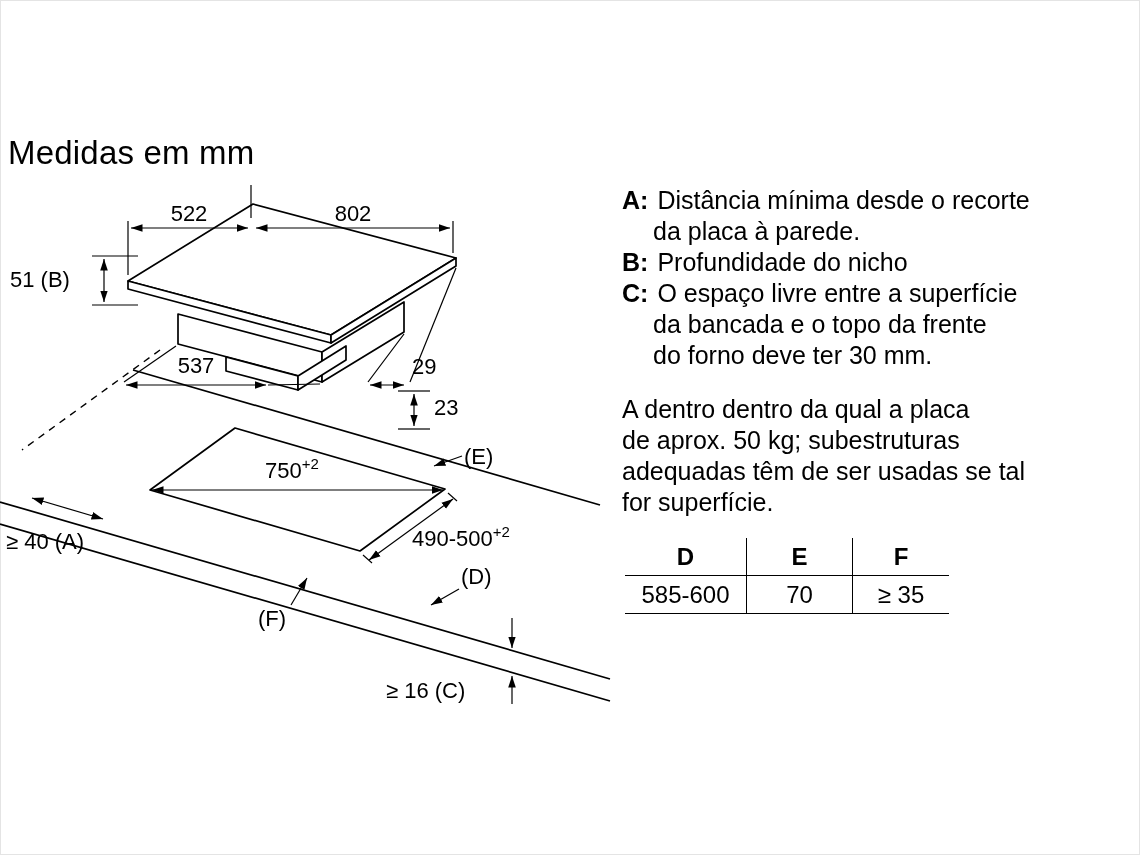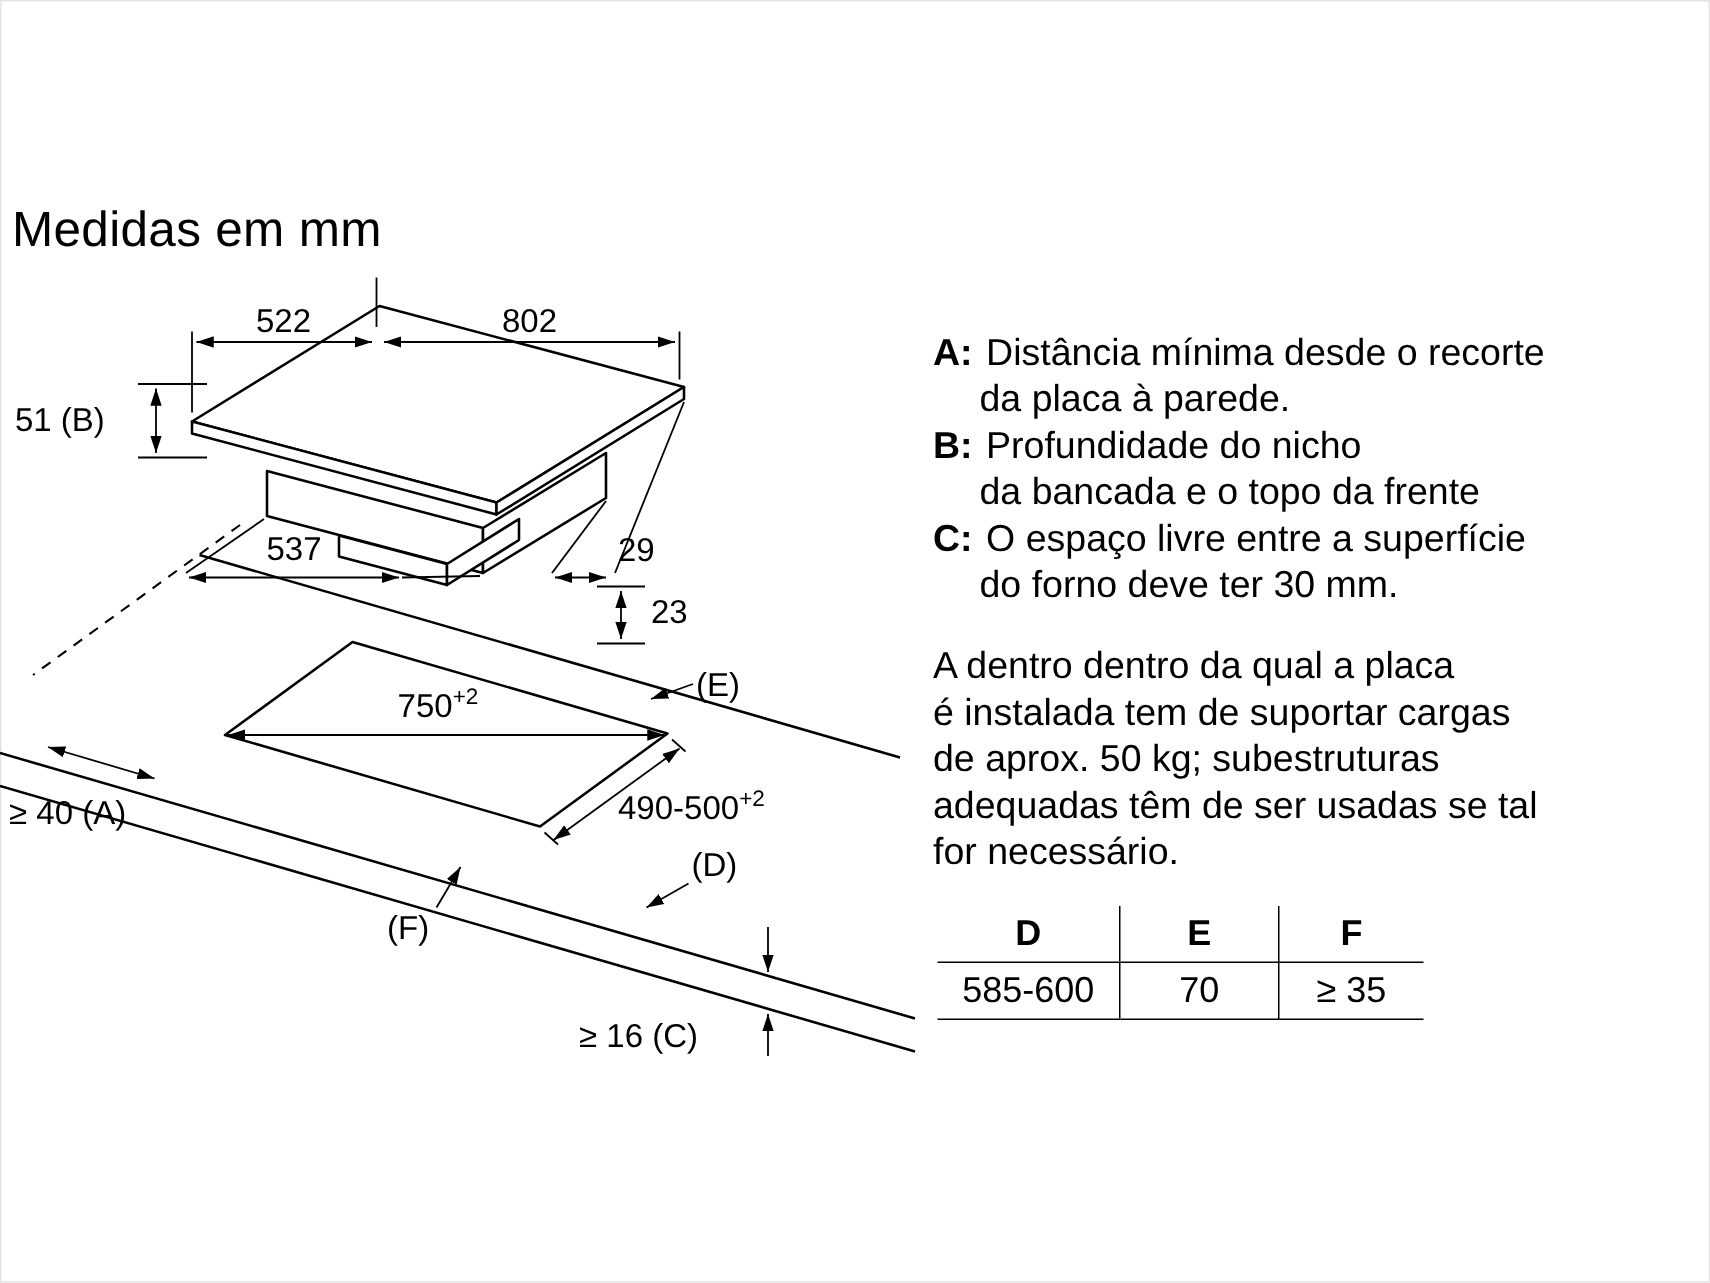--- a/index.html
+++ b/index.html
@@ -6,21 +6,21 @@
   body{
     width:1140px;height:855px;position:relative;overflow:hidden;
     background:#ffffff;color:#000;
     font-family:"Liberation Sans", sans-serif;
   }
   .frame{position:absolute;inset:0;border:1px solid #e4e4e4;pointer-events:none}
   #title{position:absolute;left:8px;top:134px;font-size:33px;letter-spacing:0.2px}
   svg{position:absolute;left:0;top:0}
   .dimtext{font-size:22px;fill:#000}
   .sup{font-size:15px}
-  .col{position:absolute;left:622px;top:220px;width:510px;font-size:25px;line-height:31px}
+  .col{position:absolute;left:622px;top:185px;width:510px;font-size:25px;line-height:31px}
   .def .l{display:block}
   .def .cont{padding-left:31px}
   .term{font-weight:bold}
   .sepc{font-weight:bold}
   .after-term{margin-right:9px}
   .note{margin-top:23px}
   table{border-collapse:collapse;margin:20px 0 0 3px;font-size:24px;text-align:center}
   th,td{height:37px;padding:0;vertical-align:middle}
   th{font-weight:bold}
   .c1{width:121px}.c2{width:105px}.c3{width:96px}
@@ -124,32 +124,31 @@
 
   <div class="legend">
     <div class="def">
       <span class="l"><span class="after-term"><span class="term">A</span><span class="sepc">:</span></span><span>Distância mínima desde o recorte</span></span>
       <span class="l cont">da placa à parede.</span>
     </div>
     <div class="def">
       <span class="l"><span class="after-term"><span class="term">B</span><span class="sepc">:</span></span><span>Profundidade do nicho</span></span>
     </div>
     <div class="def">
+      <span class="l"><span class="after-term"><span class="term">C</span><span class="sepc">:</span></span><span>O espaço livre entre a superfície</span></span>
       <span class="l cont">da bancada e o topo da frente</span>
-      <span class="l"><span class="after-term"><span class="term">C</span><span class="sepc">:</span></span><span>O espaço livre entre a superfície</span></span>
       <span class="l cont">do forno deve ter 30 mm.</span>
     </div>
   </div>
 
   <div class="note">
     <span class="l" style="display:block">A dentro dentro da qual a placa</span>
-    <span class="l" style="display:block">é instalada tem de suportar cargas</span>
     <span class="l" style="display:block">de aprox. 50 kg; subestruturas</span>
     <span class="l" style="display:block">adequadas têm de ser usadas se tal</span>
-    <span class="l" style="display:block">for necessário.</span>
+    <span class="l" style="display:block">for superfície.</span>
   </div>
 
   <table>
     <thead>
       <tr>
         <th class="c1">D</th>
         <th class="c2 mid">E</th>
         <th class="c3">F</th>
       </tr>
     </thead>

